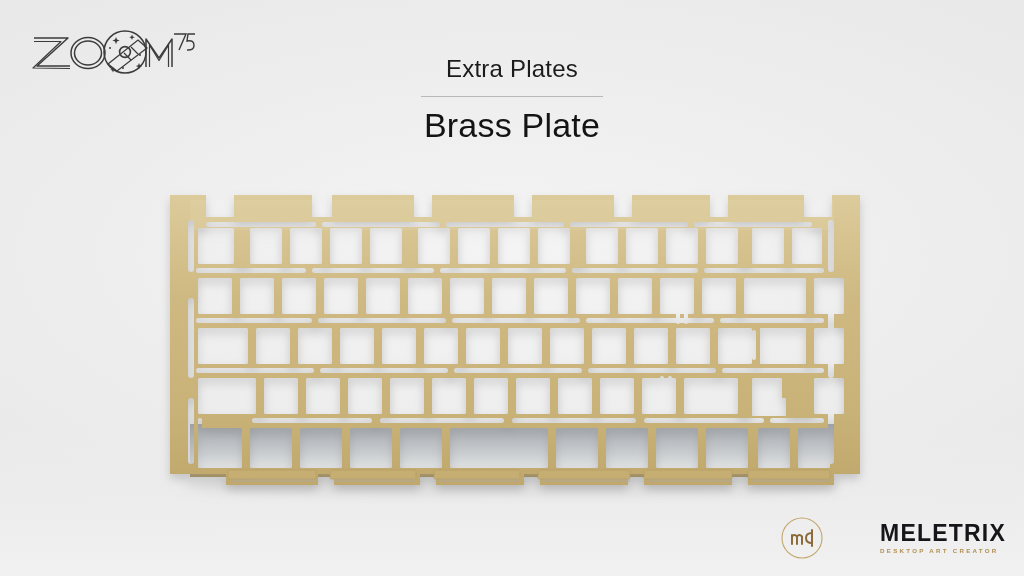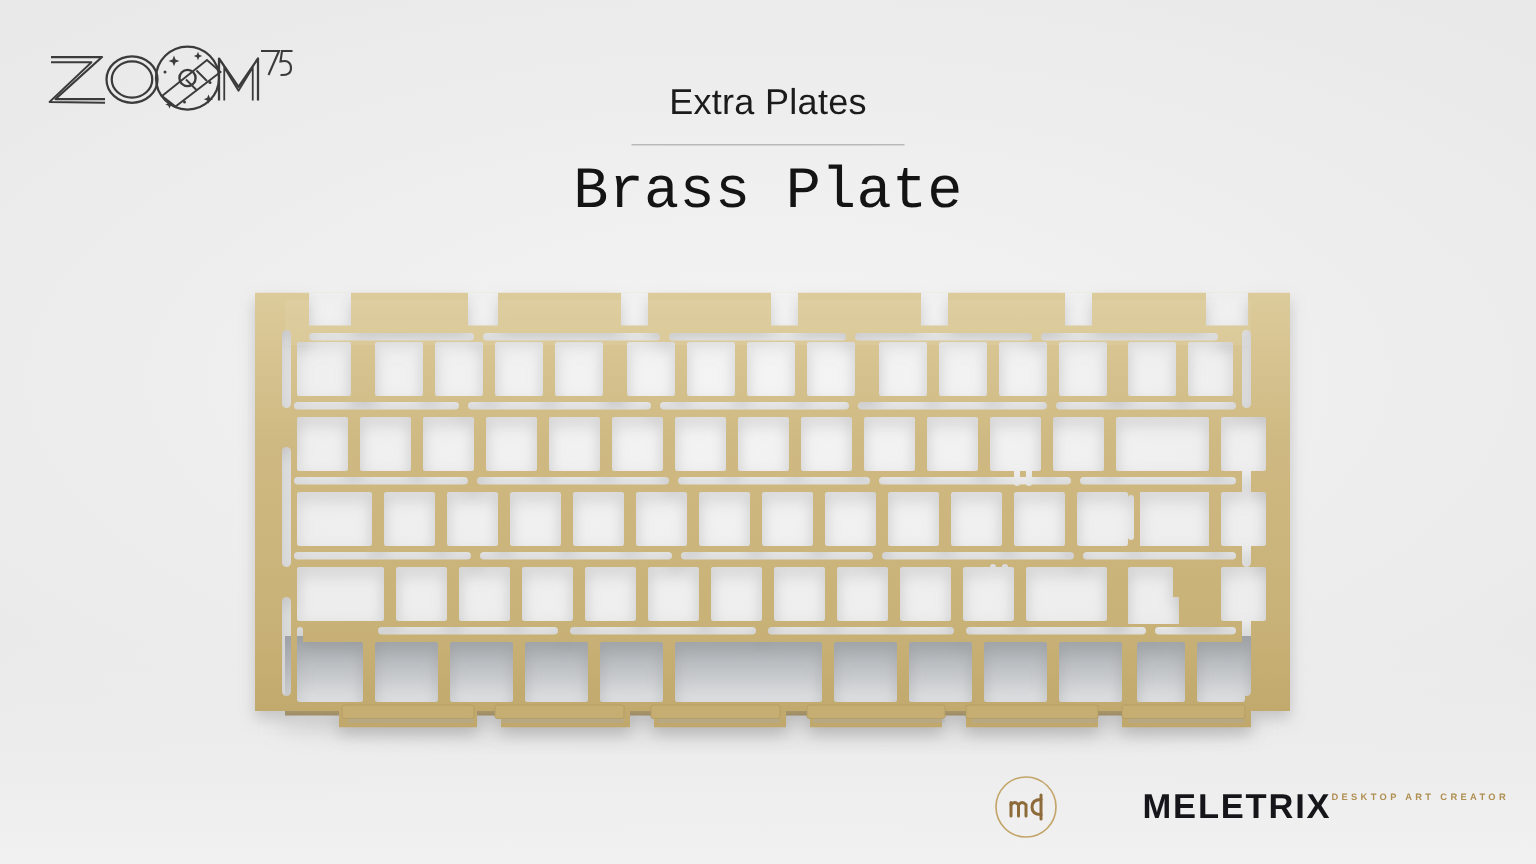--- a/index.html
+++ b/index.html
@@ -33,38 +33,38 @@
     position:absolute; left:0; right:0; top:55px;
     text-align:center;
   }
   .eyebrow{
     font-size:24px; color:#1b1b1b; letter-spacing:.2px; font-weight:400;
   }
   .title-rule{
     width:182px; height:1px; background:#b9b9b9; margin:13px auto 9px auto;
   }
   .main-title{
-    font-size:39px; color:#141414; font-weight:400; letter-spacing:.2px;font-family:Liberation Mono, monospace;
+    font-size:34px; color:#141414; font-weight:400; letter-spacing:.2px;
   }
 
   
   .plate-stage{
     position:absolute; left:0; top:0; width:1024px; height:576px;
     pointer-events:none;
   }
   .plate-stage svg{ display:block; width:1024px; height:576px; }
 
   
   .meletrix{
     position:absolute; right:18px; bottom:14px;
     display:flex; align-items:center; gap:11px; height:48px;
   }
   .mel-mark{ width:46px; height:46px; flex:0 0 46px; }
   .mel-mark svg{ display:block; width:100%; height:100%; }
-  .mel-text{ display:flex; flex-direction:row; justify-content:center;margin-left:44px; }
+  .mel-text{ display:flex; flex-direction:column; justify-content:center;margin-left:44px; }
   .mel-name{
     font-size:23px; font-weight:700; color:#16161a; letter-spacing:1.2px;
     line-height:1.02;
   }
   .mel-tag{
     font-size:6.2px; font-weight:700; color:#b08f52; letter-spacing:2.25px;
     margin-top:3px; line-height:1;
   }
 </style>
 </head>

